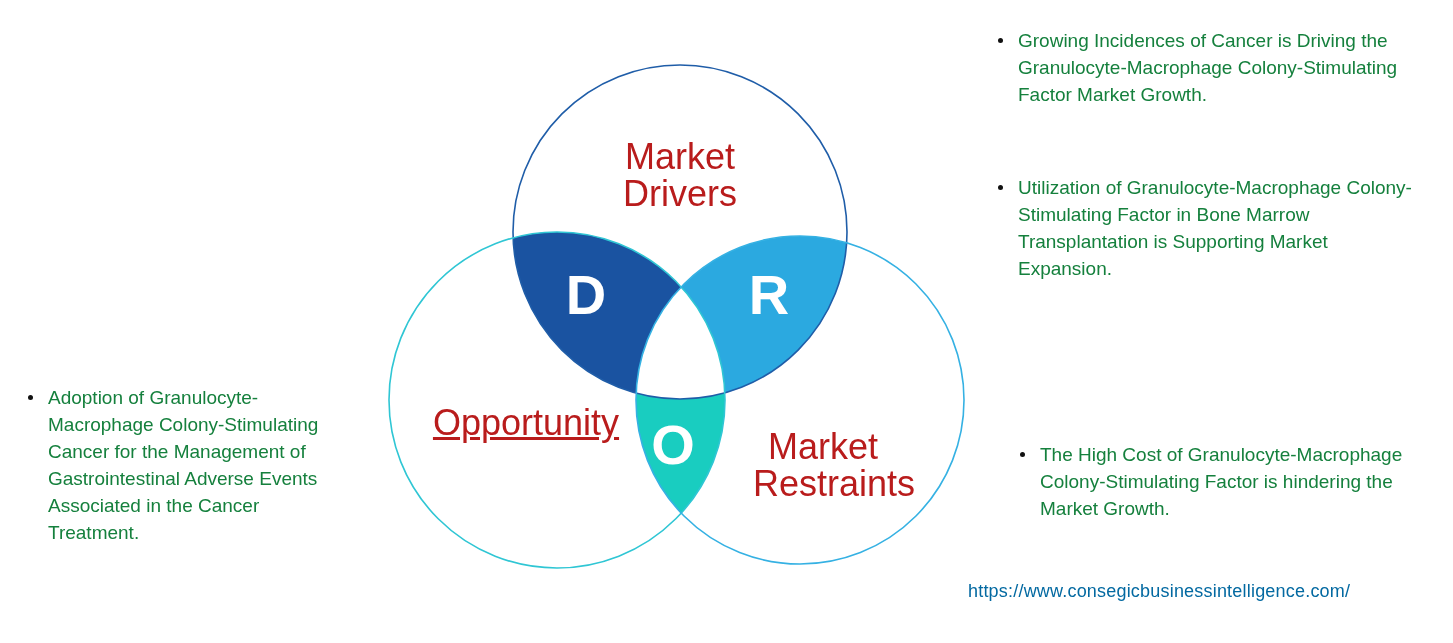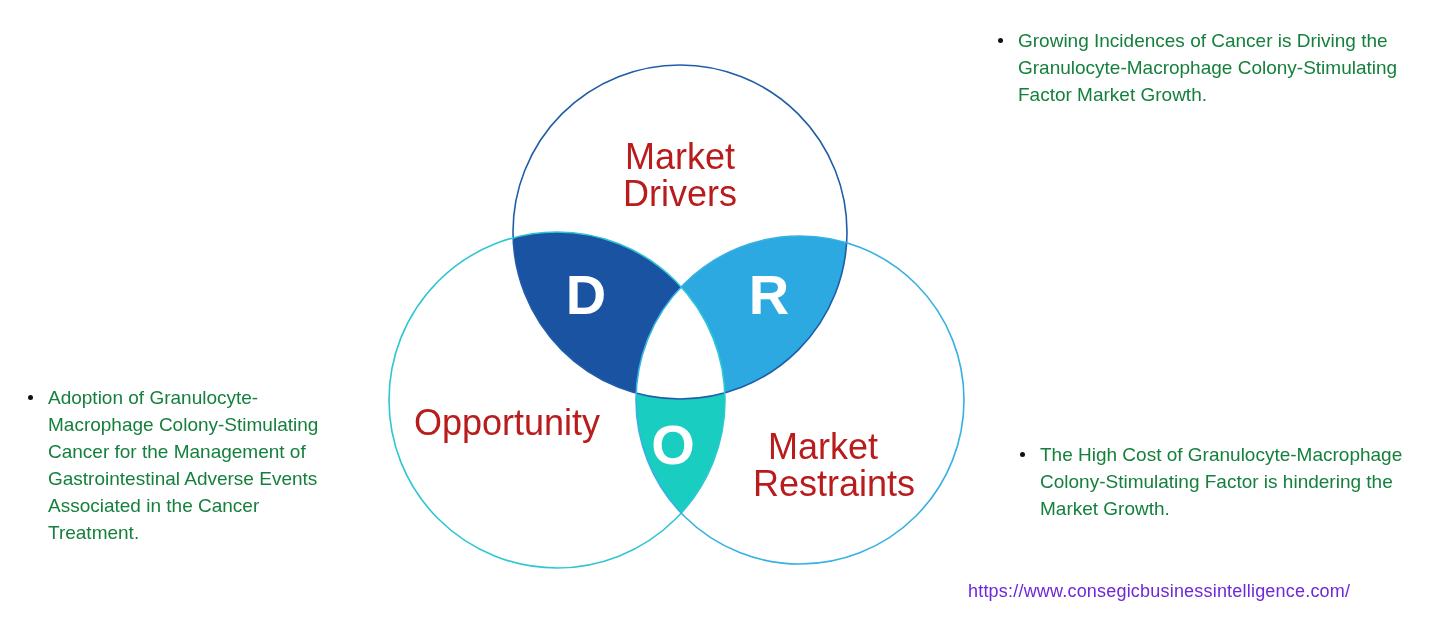--- a/index.html
+++ b/index.html
@@ -50,21 +50,21 @@
     background: #111111;
     margin-top: 11px;
   }
   .note p { margin: 0; }
 
   .source-url {
     position: absolute;
     left: 968px;
     top: 581px;
     font-size: 18px;
-    color: #6d28d9;
+    color: #0369a1;
     letter-spacing: 0.2px;
   }
 </style>
 </head>
 <body>
 
 <div class="canvas">
 
   <svg class="venn-svg" width="1453" height="643" viewBox="0 0 1453 643" aria-hidden="true">
     <defs>
@@ -93,37 +93,41 @@
         <circle cx="800" cy="400" r="164" fill="#ffffff"></circle>
       </g>
     </g>
 
     <circle cx="680" cy="232" r="167" fill="none" stroke-width="1.6" stroke="#1f5da8"></circle>
     <circle cx="557" cy="400" r="168" fill="none" stroke-width="1.6" stroke="#2fc6d4"></circle>
     <circle cx="800" cy="400" r="164" fill="none" stroke-width="1.6" stroke="#35b1e3"></circle>
   </svg>
 
   <div class="venn-label" style="left:610px; top:138px; width:140px;">Market Drivers</div>
-  <div class="venn-label" style="left:407px; top:404px; width:200px; white-space:nowrap;">Opportunity</div>
+  <div class="venn-label" style="left:426px; top:404px; width:200px; white-space:nowrap;text-decoration:underline;">Opportunity</div>
   <div class="venn-label" style="left:753px; top:388px; width:140px;margin-top:40px;">Market Restraints</div>
 
   <div class="venn-letter" style="left:555px; top:266px; width:62px;">D</div>
   <div class="venn-letter" style="left:738px; top:266px; width:62px;">R</div>
   <div class="venn-letter" style="left:642px; top:416px; width:62px;">O</div>
 
   <div class="note" style="left:28px; top:384px; width:300px;">
     <span class="dot"></span>
     <p>Adoption of Granulocyte-Macrophage Colony-Stimulating Cancer for the Management of Gastrointestinal Adverse Events Associated in the Cancer Treatment.</p>
   </div>
 
   <div class="note" style="left:998px; top:27px; width:422px;">
     <span class="dot"></span>
     <p>Growing Incidences of Cancer is Driving the Granulocyte-Macrophage Colony-Stimulating Factor Market Growth.</p>
   </div>
 
+  <div class="note" style="left:998px; top:174px; width:422px;">
+    <span class="dot"></span>
+    <p>Utilization of Granulocyte-Macrophage Colony-Stimulating Factor in Bone Marrow Transplantation is Supporting Market Expansion.</p>
+  </div>
 
   <div class="note" style="left:1020px; top:441px; width:392px;">
     <span class="dot"></span>
     <p>The High Cost of Granulocyte-Macrophage Colony-Stimulating Factor is hindering the Market Growth.</p>
   </div>
 
   <div class="source-url">https://www.consegicbusinessintelligence.com/</div>
 
 </div>
 

